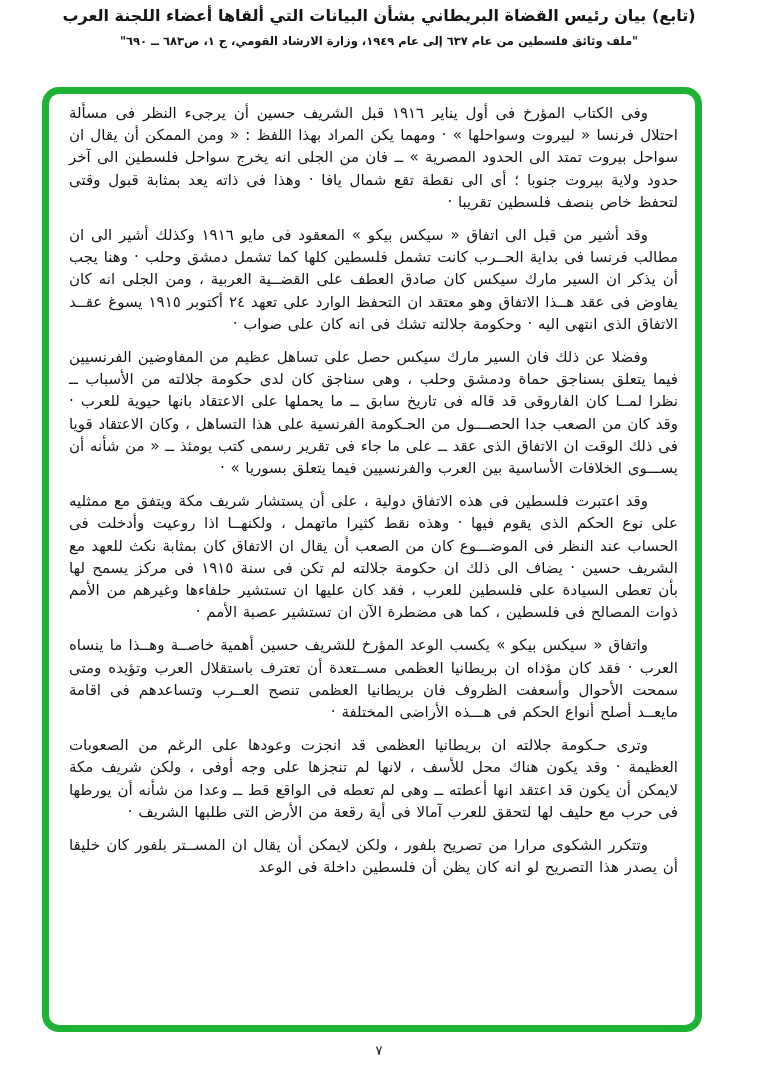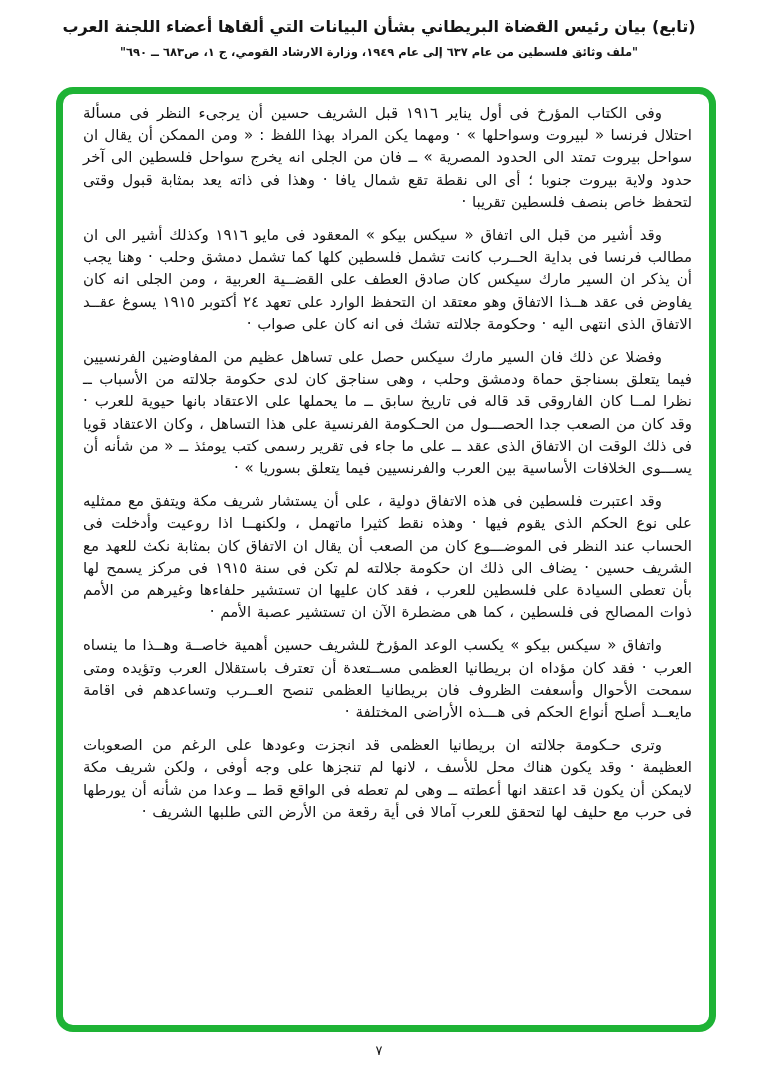--- a/index.html
+++ b/index.html
@@ -12,39 +12,39 @@
     color: var(--ink);
   }
   .page {
     position: relative;
     width: 758px; height: 1078px;
     background: var(--paper);
     overflow: hidden;
   }
   .page-header {
     position: absolute;
-    top: 17px; left: 0; right: 0;
+    top: 6px; left: 0; right: 0;
     text-align: center;
     direction: rtl;
   }
   .doc-title {
     margin: 0 0 7px 0;
     font-size: 16px;
     font-weight: bold;
     letter-spacing: 0;
     line-height: 1.3;
   }
   .doc-source {
     font-size: 11.5px;
     font-weight: bold;
     line-height: 1.3;
   }
   .green-box {
     position: absolute;
-    left: 56px; top: 87px;
+    left: 42px; top: 87px;
     width: 660px; height: 945px;
     border: 7px solid var(--green);
     border-radius: 17px;
     overflow: hidden;
     background: var(--paper);
   }
   .text-area {
     direction: rtl;
     text-align: justify;
     padding: 8px 17px 0 20px;
@@ -76,18 +76,19 @@
   </header>
 
   <div class="green-box">
     <div class="text-area">
         <p class="para">وفى الكتاب المؤرخ فى أول يناير ١٩١٦ قبل الشريف حسين أن يرجىء النظر فى مسألة احتلال فرنسا « لبيروت وسواحلها » · ومهما يكن المراد بهذا اللفظ : « ومن الممكن أن يقال ان سواحل بيروت تمتد الى الحدود المصرية » ــ فان من الجلى انه يخرج سواحل فلسطين الى آخر حدود ولاية بيروت جنوبا ؛ أى الى نقطة تقع شمال يافا · وهذا فى ذاته يعد بمثابة قبول وقتى لتحفظ خاص بنصف فلسطين تقريبا ·</p>
         <p class="para">وقد أشير من قبل الى اتفاق « سيكس بيكو » المعقود فى مايو ١٩١٦ وكذلك أشير الى ان مطالب فرنسا فى بداية الحــرب كانت تشمل فلسطين كلها كما تشمل دمشق وحلب · وهنا يجب أن يذكر ان السير مارك سيكس كان صادق العطف على القضــية العربية ، ومن الجلى انه كان يفاوض فى عقد هــذا الاتفاق وهو معتقد ان التحفظ الوارد على تعهد ٢٤ أكتوبر ١٩١٥ يسوغ عقــد الاتفاق الذى انتهى اليه · وحكومة جلالته تشك فى انه كان على صواب ·</p>
         <p class="para">وفضلا عن ذلك فان السير مارك سيكس حصل على تساهل عظيم من المفاوضين الفرنسيين فيما يتعلق بسناجق حماة ودمشق وحلب ، وهى سناجق كان لدى حكومة جلالته من الأسباب ــ نظرا لمــا كان الفاروقى قد قاله فى تاريخ سابق ــ ما يحملها على الاعتقاد بانها حيوية للعرب · وقد كان من الصعب جدا الحصـــول من الحـكومة الفرنسية على هذا التساهل ، وكان الاعتقاد قويا فى ذلك الوقت ان الاتفاق الذى عقد ــ على ما جاء فى تقرير رسمى كتب يومئذ ــ « من شأنه أن يســـوى الخلافات الأساسية بين العرب والفرنسيين فيما يتعلق بسوريا » ·</p>
         <p class="para">وقد اعتبرت فلسطين فى هذه الاتفاق دولية ، على أن يستشار شريف مكة ويتفق مع ممثليه على نوع الحكم الذى يقوم فيها · وهذه نقط كثيرا ماتهمل ، ولكنهــا اذا روعيت وأدخلت فى الحساب عند النظر فى الموضـــوع كان من الصعب أن يقال ان الاتفاق كان بمثابة نكث للعهد مع الشريف حسين · يضاف الى ذلك ان حكومة جلالته لم تكن فى سنة ١٩١٥ فى مركز يسمح لها بأن تعطى السيادة على فلسطين للعرب ، فقد كان عليها ان تستشير حلفاءها وغيرهم من الأمم ذوات المصالح فى فلسطين ، كما هى مضطرة الآن ان تستشير عصبة الأمم ·</p>
         <p class="para">واتفاق « سيكس بيكو » يكسب الوعد المؤرخ للشريف حسين أهمية خاصــة وهــذا ما ينساه العرب · فقد كان مؤداه ان بريطانيا العظمى مســتعدة أن تعترف باستقلال العرب وتؤيده ومتى سمحت الأحوال وأسعفت الظروف فان بريطانيا العظمى تنصح العــرب وتساعدهم فى اقامة مايعــد أصلح أنواع الحكم فى هـــذه الأراضى المختلفة ·</p>
         <p class="para">وترى حـكومة جلالته ان بريطانيا العظمى قد انجزت وعودها على الرغم من الصعوبات العظيمة · وقد يكون هناك محل للأسف ، لانها لم تنجزها على وجه أوفى ، ولكن شريف مكة لايمكن أن يكون قد اعتقد انها أعطته ــ وهى لم تعطه فى الواقع قط ــ وعدا من شأنه أن يورطها فى حرب مع حليف لها لتحقق للعرب آمالا فى أية رقعة من الأرض التى طلبها الشريف ·</p>
+        <p class="para">وتتكرر الشكوى مرارا من تصريح بلفور ، ولكن لايمكن أن يقال ان المســتر بلفور كان خليقا أن يصدر هذا التصريح لو انه كان يظن أن فلسطين داخلة فى الوعد</p>
       </div>
   </div>
 
   <div class="page-number">٧</div>
 
 </div>
 
 </body></html>

